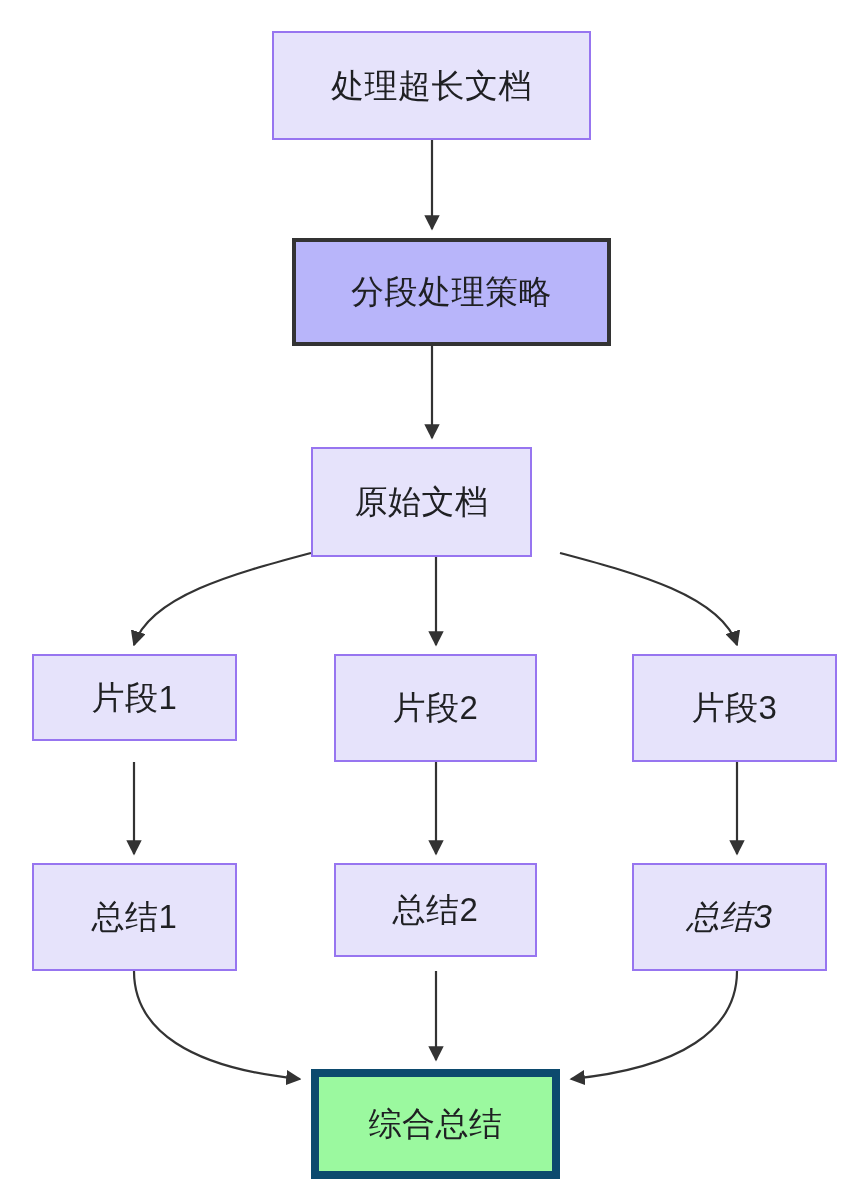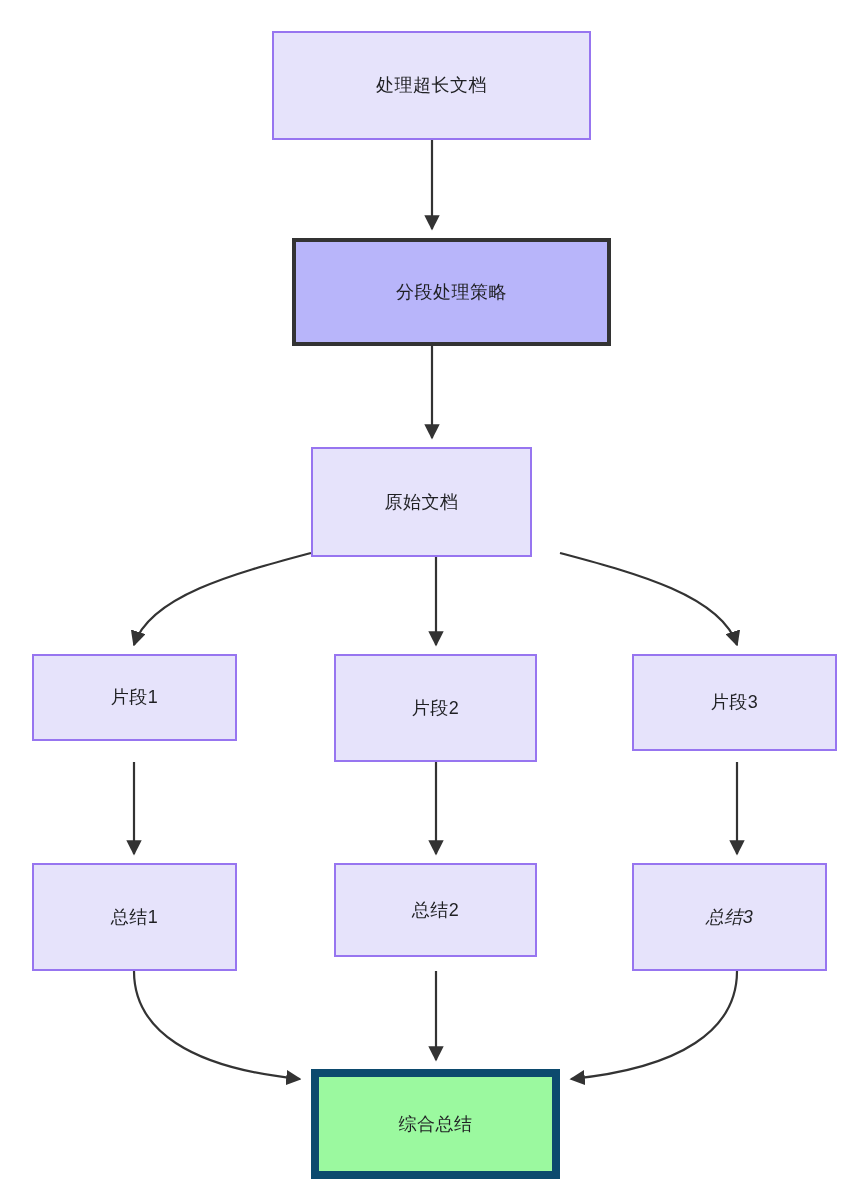--- a/index.html
+++ b/index.html
@@ -26,21 +26,21 @@
     pointer-events: none;
   }
   .node {
     position: absolute;
     box-sizing: border-box;
     display: flex;
     align-items: center;
     justify-content: center;
     text-align: center;
     color: #1f2023;
-    font-size: 18px;
+    font-size: 33px;
     line-height: 1.25;
     letter-spacing: 0.5px;
     white-space: nowrap;
   }
   .node.plain {
     background: #e6e3fb;
     border: 2px solid #9775f0;
   }
   .node.highlight {
     background: #b8b5fa;
@@ -103,21 +103,21 @@
   </div>
 
   <div class="node plain" style="left:32px; top:654px; width:205px; height:87px;">
     <span class="node-label">片段1</span>
   </div>
 
   <div class="node plain" style="left:334px; top:654px; width:203px; height:108px;">
     <span class="node-label">片段2</span>
   </div>
 
-  <div class="node plain" style="left:632px; top:654px; width:205px; height:97px;">
+  <div class="node plain" style="left:632px; top:654px; width:205px; height:108px;">
     <span class="node-label">片段3</span>
   </div>
 
   <div class="node plain" style="left:32px; top:863px; width:205px; height:108px;">
     <span class="node-label">总结1</span>
   </div>
 
   <div class="node plain" style="left:334px; top:863px; width:203px; height:94px;">
     <span class="node-label">总结2</span>
   </div>

